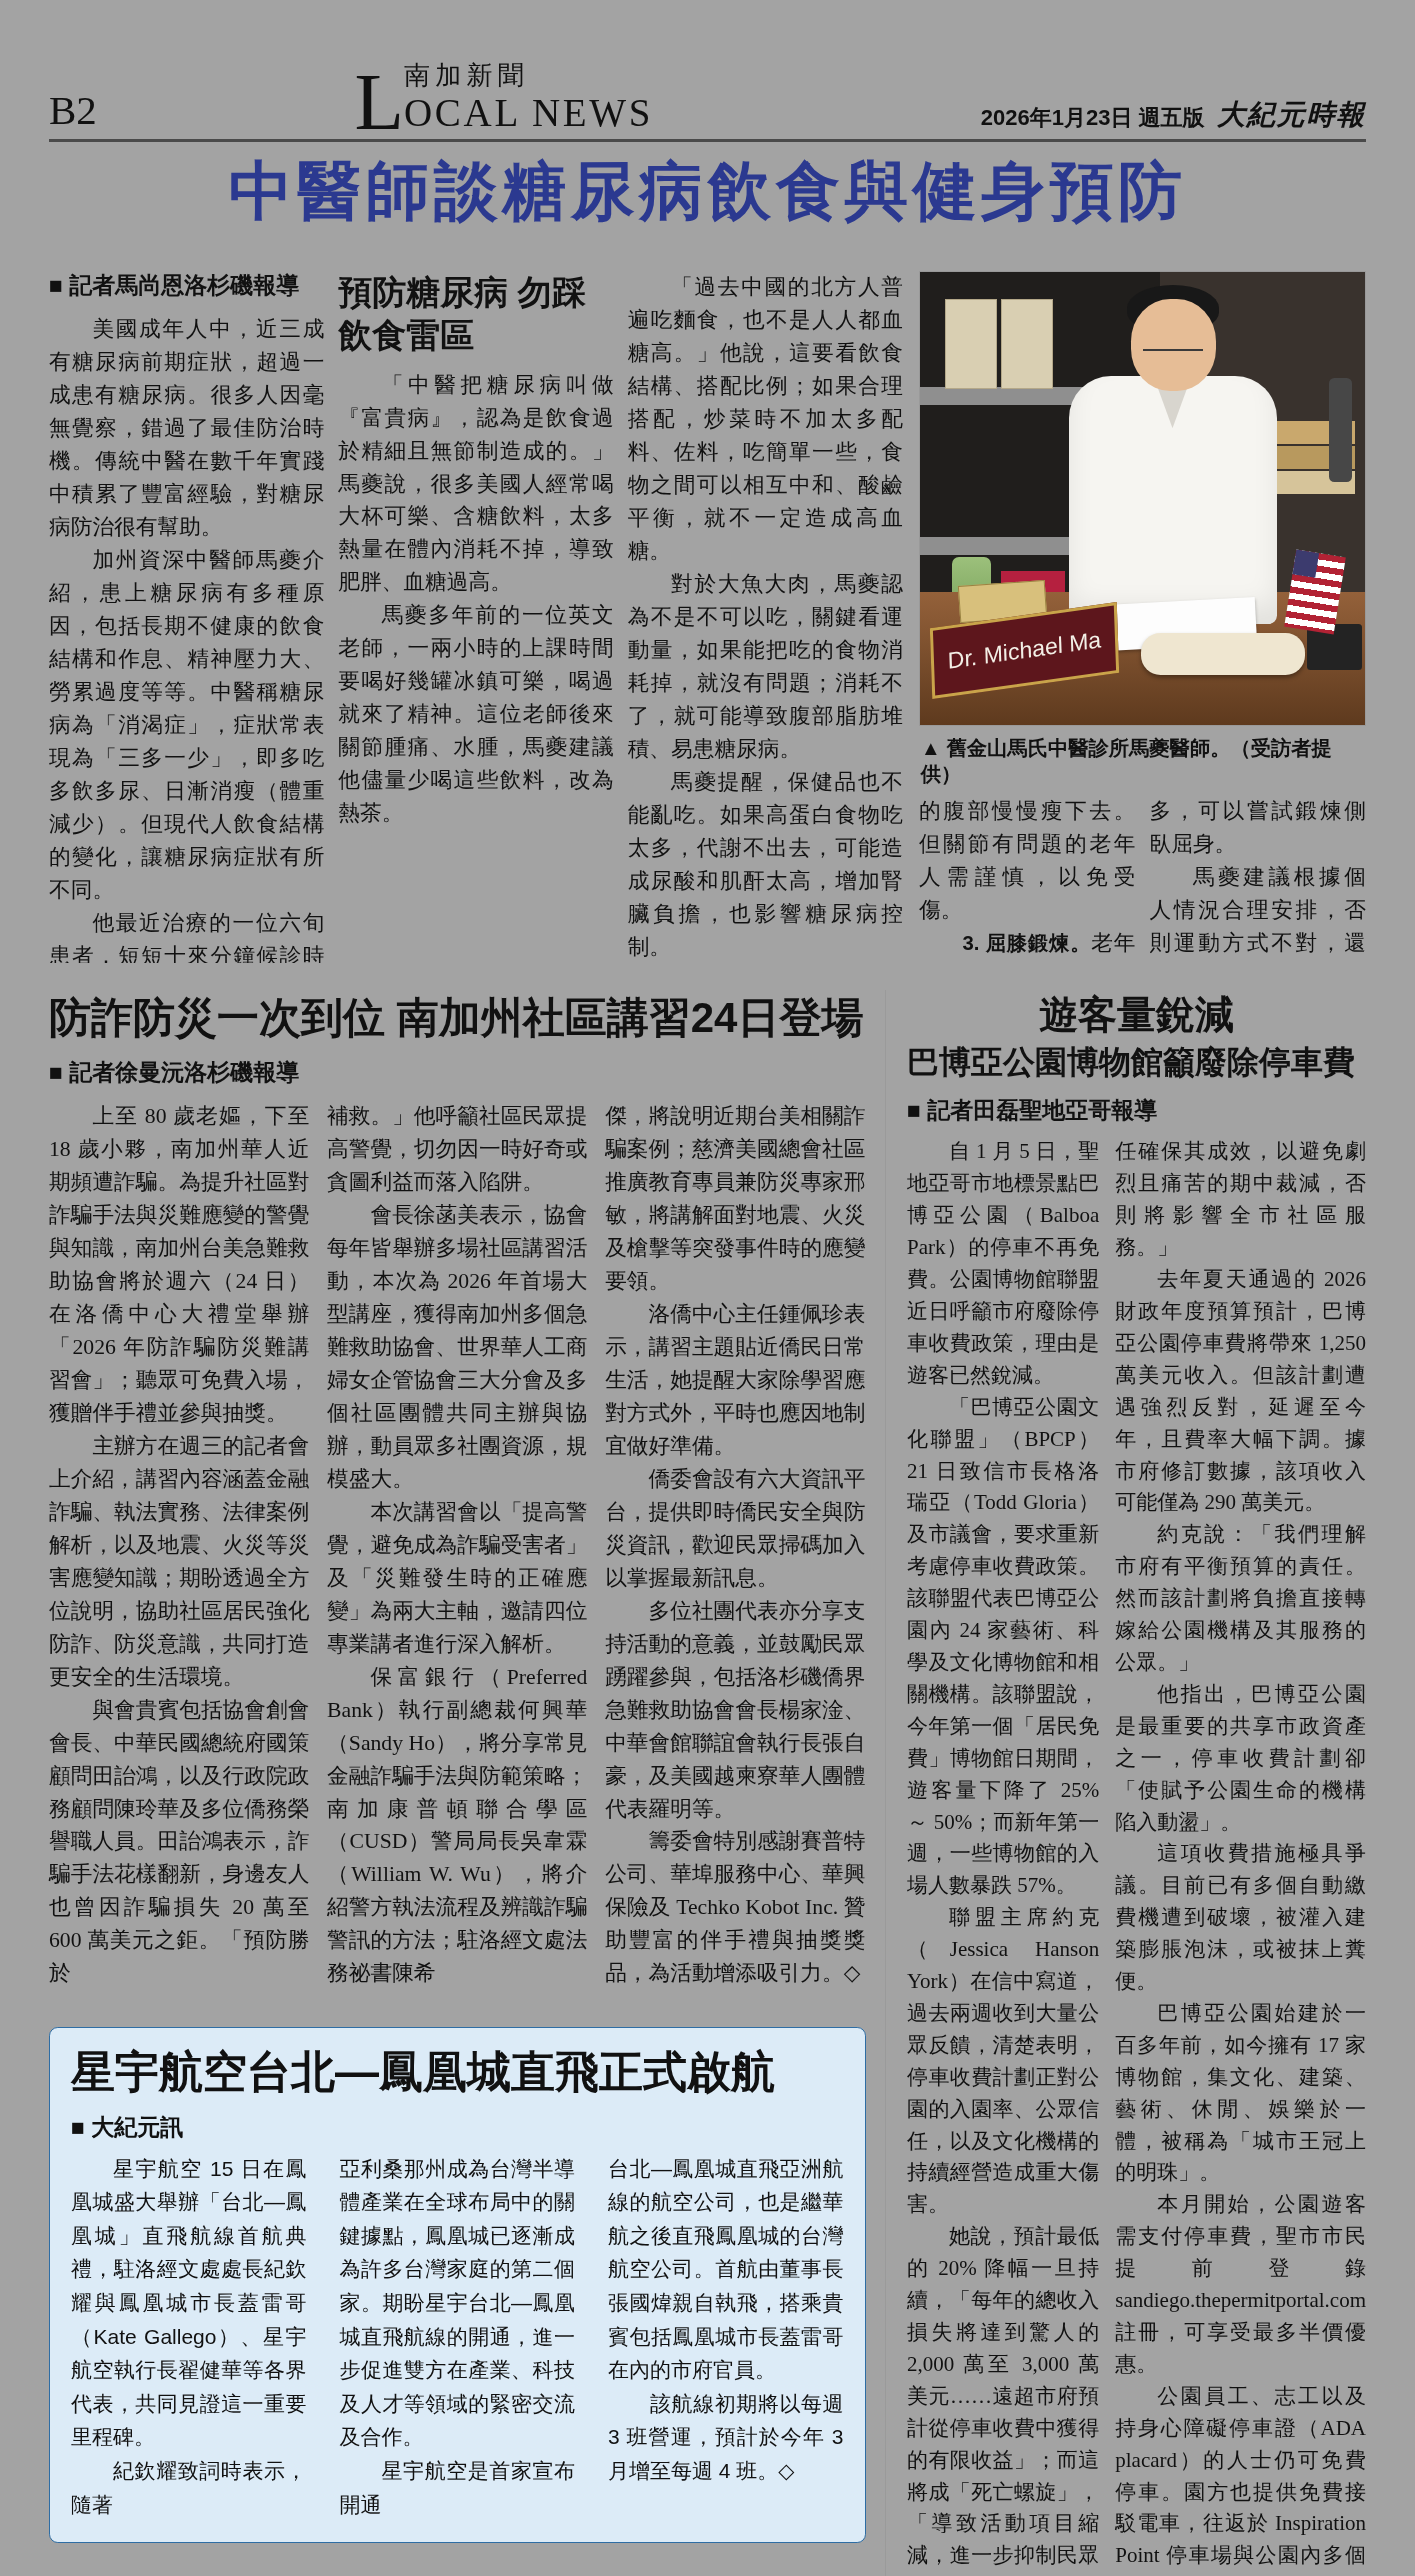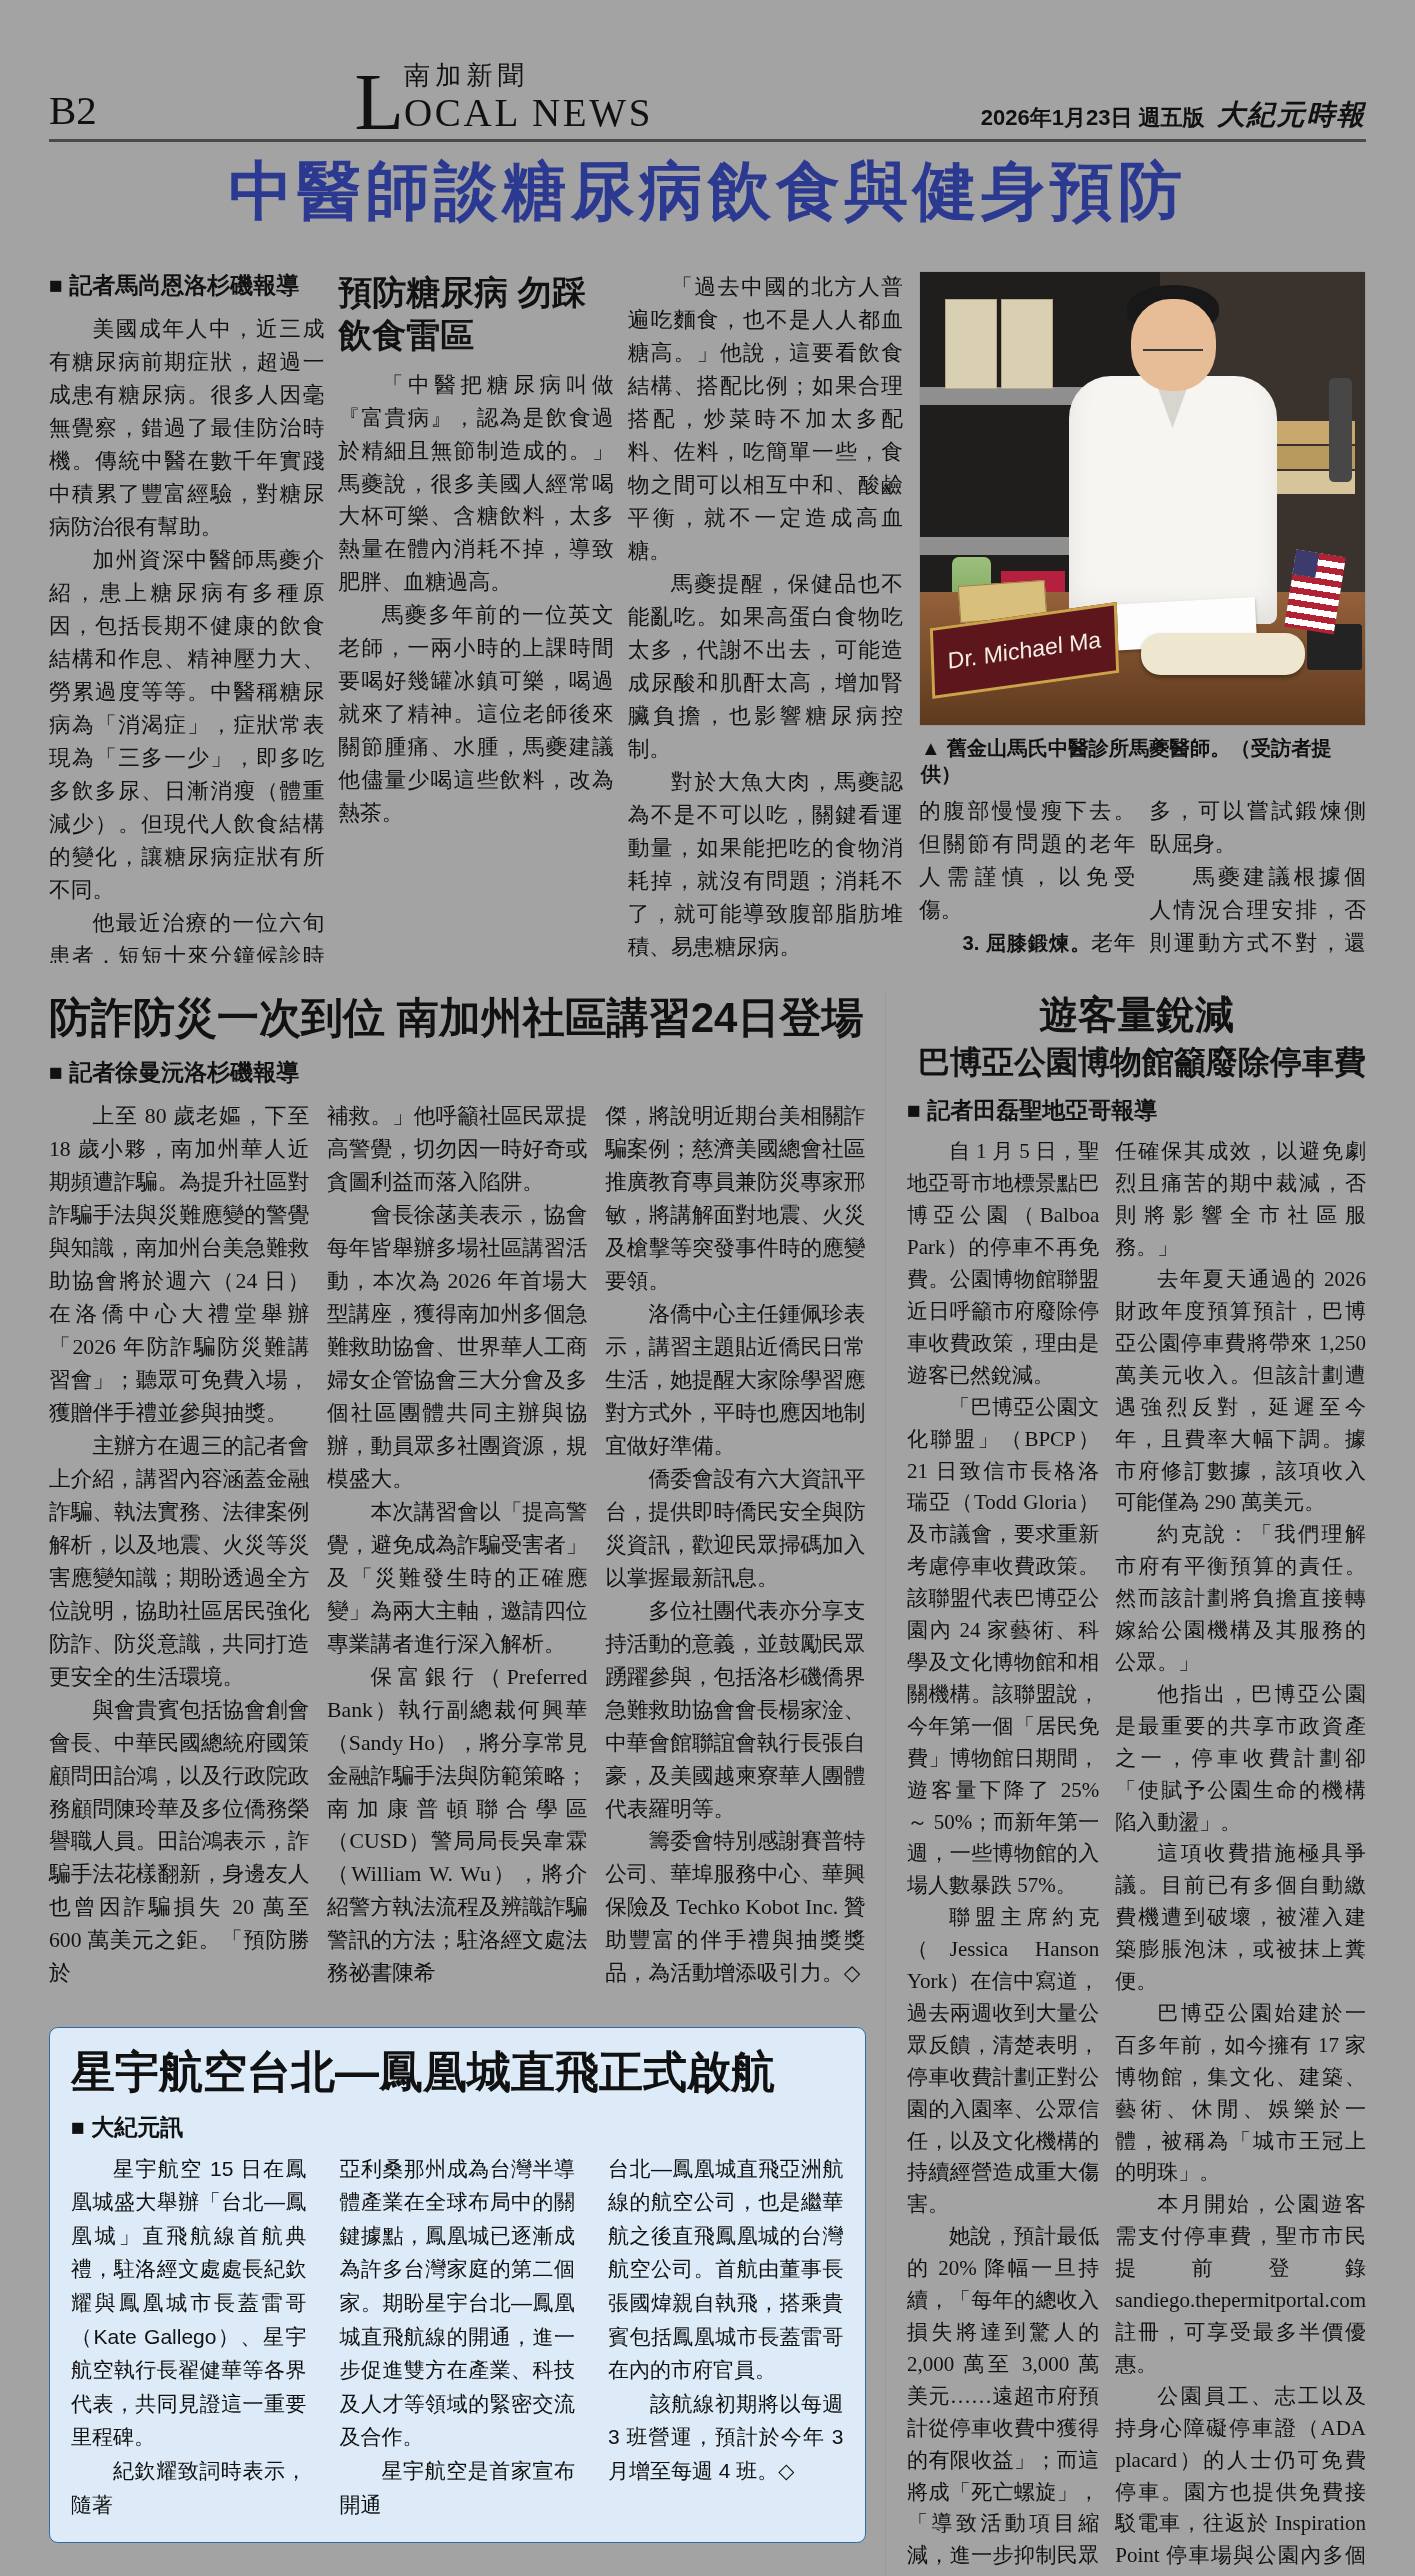--- a/index.html
+++ b/index.html
@@ -67,21 +67,21 @@
   .ph-stamp{position:absolute;left:387px;top:352px;width:55px;height:46px;background:#232323;border-radius:3.5px;}
 
   
   .row2{display:flex;margin-top:26.5px;align-items:stretch;}
   .row2-left{width:836px;padding-right:19.5px;box-sizing:border-box;}
   .row2-right{flex:1;border-left:0.9px solid #9a9a9a;padding-left:21px;}
   .headline2{font:bold 42px/1.2 "Liberation Sans","DejaVu Sans",sans-serif;letter-spacing:0;margin:3.5px 0 14px;white-space:nowrap;}
   .cols3{display:flex;gap:17.7px;min-height:482px;}
   .cols3 .col{flex:1;}
   .headline3{font:bold 39px/1.25 "Liberation Sans",sans-serif;text-align:center;margin:1.8px 0 0;}
-  .headline3b{font:bold 32px/1.3 "Liberation Sans",sans-serif;text-align:right;margin:1.8px 0 12.4px;white-space:nowrap;}
+  .headline3b{font:bold 32px/1.3 "Liberation Sans",sans-serif;text-align:left;margin:1.8px 0 12.4px;white-space:nowrap;}
   .row2-right .byline{margin:8.8px 0 10.6px;}
   .cols2{display:flex;gap:16px;}
   .cols2 .col{flex:1;}
   .cols2 .col p{font-size:21px;}
 
   
   .box{margin-top:37px;background:#dcebf7;border:1.8px solid #2e6da4;border-radius:8.8px;padding:16px 21px 21px;box-sizing:border-box;}
   .headline4{font:bold 44px/1.2 "Liberation Sans",sans-serif;text-align:left;margin:1.8px 0 14px;}
   .box .byline{margin-bottom:8.8px;font-size:23px;}
   .box .cols3{min-height:0;gap:33px;}
@@ -119,22 +119,22 @@
             <p class="ind">加州資深中醫師馬夔介紹，患上糖尿病有多種原因，包括長期不健康的飲食結構和作息、精神壓力大、勞累過度等等。中醫稱糖尿病為「消渴症」，症狀常表現為「三多一少」，即多吃多飲多尿、日漸消瘦（體重減少）。但現代人飲食結構的變化，讓糖尿病症狀有所不同。</p>
             <p class="ind">他最近治療的一位六旬患者，短短十來分鐘候診時間，就去了七八次衛生間。「男性糖尿病患者也常常有攝護腺、前列腺問題，腎與膀胱互為表裡，腎陰虧虛就會攝護不足，造成多尿。」馬醫師說，他為患者配了中藥，輔以針灸，不到三週就解決了多尿問題。</p>
           </div>
           <div class="col">
             <h3 class="subhead">預防糖尿病 勿踩飲食雷區</h3>
             <p class="ind">「中醫把糖尿病叫做『富貴病』，認為是飲食過於精細且無節制造成的。」馬夔說，很多美國人經常喝大杯可樂、含糖飲料，太多熱量在體內消耗不掉，導致肥胖、血糖過高。</p>
             <p class="ind">馬夔多年前的一位英文老師，一兩小時的上課時間要喝好幾罐冰鎮可樂，喝過就來了精神。這位老師後來關節腫痛、水腫，馬夔建議他儘量少喝這些飲料，改為熱茶。</p>
           </div>
           <div class="col">
             <p class="ind">「過去中國的北方人普遍吃麵食，也不是人人都血糖高。」他說，這要看飲食結構、搭配比例；如果合理搭配，炒菜時不加太多配料、佐料，吃簡單一些，食物之間可以相互中和、酸鹼平衡，就不一定造成高血糖。</p>
+            <p class="ind">對於大魚大肉，馬夔認為不是不可以吃，關鍵看運動量，如果能把吃的食物消耗掉，就沒有問題；消耗不了，就可能導致腹部脂肪堆積、易患糖尿病。</p>
             <p class="ind">馬夔提醒，保健品也不能亂吃。如果高蛋白食物吃太多，代謝不出去，可能造成尿酸和肌酐太高，增加腎臟負擔，也影響糖尿病控制。</p>
-            <p class="ind">對於大魚大肉，馬夔認為不是不可以吃，關鍵看運動量，如果能把吃的食物消耗掉，就沒有問題；消耗不了，就可能導致腹部脂肪堆積、易患糖尿病。</p>
           </div>
         </div>
       <div class="a1-right">
         <div class="photo">
           <div class="ph-shelf" style="left:0;top:115px;width:177px;"></div>
           <div class="ph-shelf" style="left:0;top:265px;width:168px;"></div>
           <div class="ph-book" style="left:25px;top:26.5px;width:50px;height:88px;"></div>
           <div class="ph-book" style="left:81px;top:26.5px;width:50px;height:88px;"></div>
           <div class="ph-jar" style="left:32px;top:285px;width:39px;height:81px;"></div>
           <div class="ph-redbox" style="left:81px;top:299px;width:64px;height:69px;"></div>

